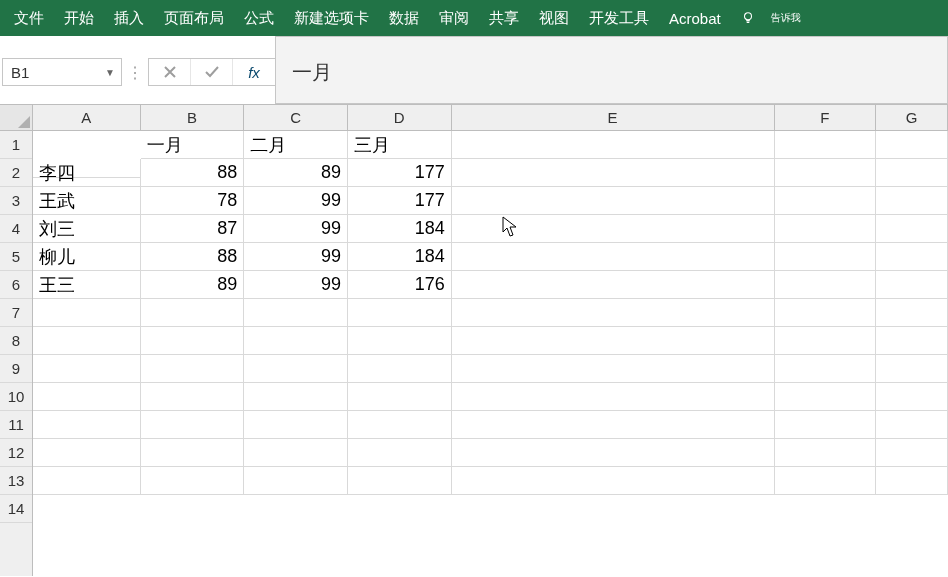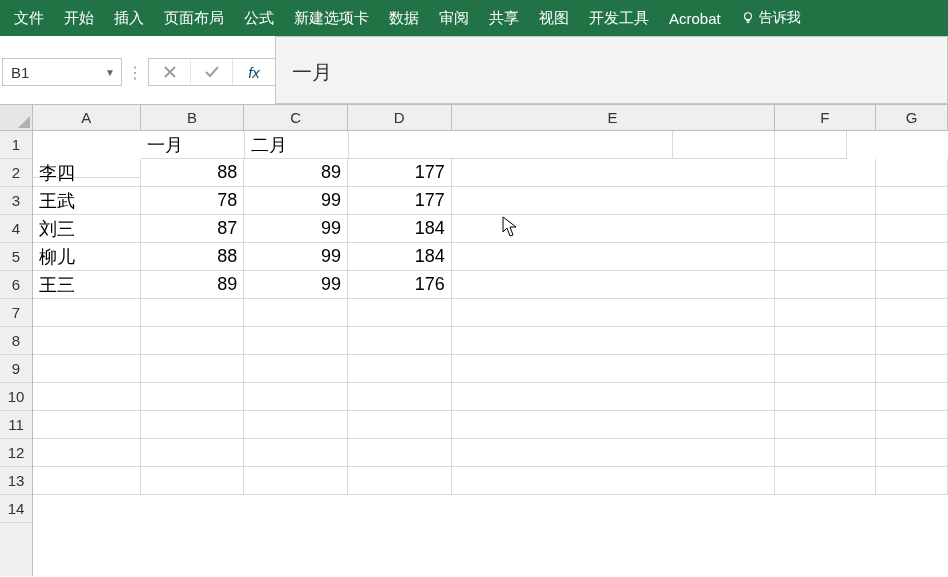--- a/index.html
+++ b/index.html
@@ -14,21 +14,21 @@
     font-size: 15px;
   }
   .ribbon .tab {
     padding: 8px 10px;
     height: 36px;
     display: flex;
     align-items: center;
     cursor: pointer;
     white-space: nowrap;
   }
-  .ribbon .tab.tellme { display:flex; align-items:center; gap:4px; font-size:14px;}
+  .ribbon .tab.tellme { display:flex; align-items:center; gap:16px; font-size:10px;}
   .ribbon svg.bulb { width:14px; height:14px; }
   .fxbar-wrap {
     background:#fff;
     border-bottom:1px solid #bdbdbd;
   }
   .fxbar {
     display: flex;
     align-items: stretch;
     height: 68px;
     padding-top: 22px;
@@ -196,20 +196,21 @@
       <div class="rh">11</div>
       <div class="rh">12</div>
       <div class="rh">13</div>
       <div class="rh">14</div>
     </div>
   <div class="grid" id="grid">
       <div class="row">
         <div class="cell" style="width: 108px; margin-top: 46px;">姓名</div>
         <div class="cell" style="width: 104px;">一月</div>
         <div class="cell" style="width: 104px;">二月</div>
+        <div class="cell" style="width: 104px;">三月</div>
         <div class="cell" style="width: 324px;"></div>
         <div class="cell" style="width: 102px;"></div>
         <div class="cell" style="width: 72px;"></div>
       </div>
       <div class="row">
         <div class="cell" style="width: 108px;">李四</div>
         <div class="cell num" style="width: 104px;">88</div>
         <div class="cell num" style="width: 104px;">89</div>
         <div class="cell num" style="width: 104px;">177</div>
         <div class="cell" style="width: 324px;"></div>

